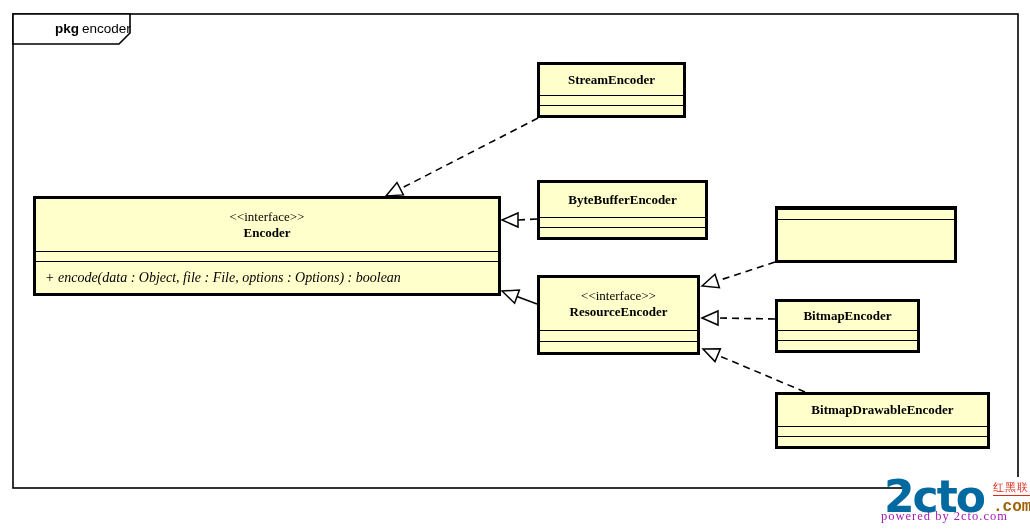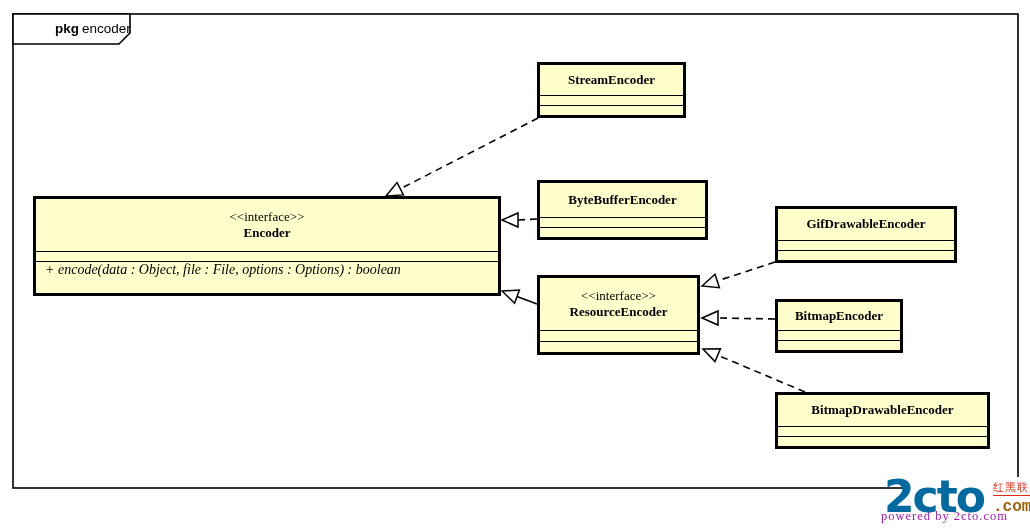--- a/index.html
+++ b/index.html
@@ -24,21 +24,21 @@
   }
   .cls .title{
     flex:1 1 auto;display:flex;flex-direction:column;justify-content:center;
     align-items:center;text-align:center;line-height:1.25;
   }
   .cls .stereo{font-size:13px;font-weight:normal;}
   .cls .cname{font-size:13px;font-weight:bold;}
   .cls .comp{flex:0 0 auto;border-top:1.5px solid #000;}
   .cls .comp.empty{height:9px;}
   .cls .comp.ops{
-    display:flex;height:31px;
+    display:flex;align-items:center;height:31px;
     font-size:14px;font-style:italic;padding-left:9px;white-space:nowrap;
   }
 
   
   .wm-bg{position:absolute;left:906px;top:477px;width:124px;height:52px;background:#ffffff;}
   .wm-powered{
     position:absolute;left:881px;top:509px;width:148px;
     font-size:12.5px;color:#a21caf;letter-spacing:1px;white-space:nowrap;z-index:2;font-family:Liberation Serif, serif;
   }
   .wm{
@@ -138,28 +138,25 @@
   <div class="cls" style="left:537px;top:275px;width:163px;height:80px;">
     <div class="title">
       <span class="stereo">&lt;&lt;interface&gt;&gt;</span>
       <span class="cname">ResourceEncoder</span>
     </div>
     <div class="comp empty" style="height:10px"></div>
     <div class="comp empty" style="height:10px"></div>
   </div>
 
   <div class="cls" style="left:775px;top:206px;width:182px;height:57px;">
-    <div class="title">
-        <span class="cname">GifDrawableEncoder</span>
-      </div>
     <div class="comp empty"></div>
     <div class="comp empty"></div>
   </div>
 
-  <div class="cls" style="left:775px;top:299px;width:128px;height:54px;">
+  <div class="cls" style="left:775px;top:299px;width:145px;height:54px;">
     <div class="title">
         <span class="cname">BitmapEncoder</span>
       </div>
     <div class="comp empty"></div>
     <div class="comp empty"></div>
   </div>
 
   <div class="cls" style="left:775px;top:392px;width:215px;height:57px;">
     <div class="title">
         <span class="cname">BitmapDrawableEncoder</span>

